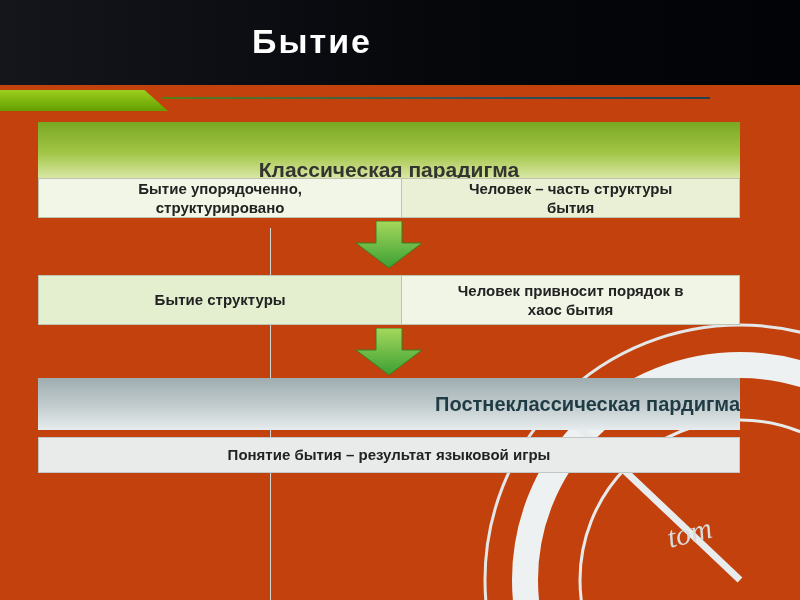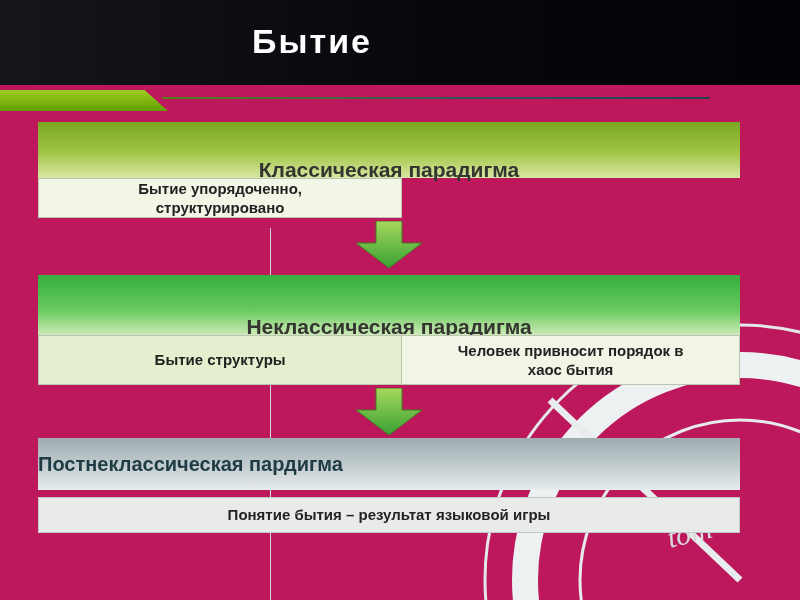--- a/index.html
+++ b/index.html
@@ -1,16 +1,16 @@
 <!DOCTYPE html>
 <html><head>
 <meta charset="utf-8">
 <style>
   html,body{margin:0;padding:0;background:#fff;}
-  .slide{position:relative;width:800px;height:600px;overflow:hidden;background:#be185d;
+  .slide{position:relative;width:800px;height:600px;overflow:hidden;background:#c2410c;
          font-family:"Liberation Sans",sans-serif;}
 
   
   .top-band{position:absolute;top:0;left:0;width:800px;height:85px;
             background:linear-gradient(90deg,#14161c 0%,#06070b 55%,#020307 100%);z-index:2;}
   .photo{position:absolute;top:0;left:0;z-index:1;}
   .slide-title{position:absolute;left:252px;top:22px;margin:0;z-index:3;
                color:#ffffff;font-size:34px;font-weight:bold;letter-spacing:2px;}
 
   
@@ -27,21 +27,21 @@
   
   .blocks{position:absolute;left:38px;top:122px;width:702px;z-index:2;}
   .bhead{position:relative;z-index:1;}
   .bhead .btitle{position:absolute;left:0;right:0;text-align:center;
                  font-size:21px;font-weight:bold;color:#343530;line-height:26px;}
   .bhead1{height:56px;background:linear-gradient(180deg,#7aa823 0%,#a2c546 55%,#d8e7a4 100%);}
   .bhead1 .btitle{top:35px;}
   .bhead2{height:60px;background:linear-gradient(180deg,#35ae3f 0%,#68ca5e 58%,#cdeab6 100%);}
   .bhead2 .btitle{top:39px;}
   .bhead3{height:52px;background:linear-gradient(180deg,#9fadb0 0%,#c3cdcf 55%,#e7eced 100%);
-          display:flex;align-items:center;justify-content:flex-start;}
+          display:flex;align-items:center;justify-content:flex-end;}
   .bhead3 .btitle3{font-size:20px;font-weight:bold;color:#1f3b44;}
 
   .row{position:relative;z-index:2;display:flex;}
   .cell{border:1px solid #bdc4b2;display:flex;align-items:center;justify-content:center;
         text-align:center;white-space:pre-line;font-weight:bold;font-size:15px;
         color:#222222;line-height:1.3;}
   .row1{height:40px;}
   .row1 .c1{flex:0 0 51.6%;background:#f2f6e6;}
   .row1 .c2{flex:1;margin-left:-1px;background:#e9f0d6;}
   .row2{height:50px;}
@@ -102,37 +102,36 @@
   </svg>
 
   <div class="blocks">
 
     <div class="bhead bhead1">
       <span class="btitle">Классическая парадигма</span>
     </div>
     <div class="row row1">
       <div class="cell c1">Бытие упорядоченно,
 структурировано</div>
+      <div class="cell c2">Человек – часть структуры
+бытия</div>
     </div>
 
     <div class="arrowbox a1">
       <svg width="70" height="48" viewBox="0 0 70 48">
         <defs>
           <linearGradient id="ag1" x1="0" y1="0" x2="0" y2="1">
             <stop offset="0" stop-color="#a6d85c"></stop>
               <stop offset="1" stop-color="#3aa034"></stop>
           </linearGradient>
         </defs>
         <polygon points="22,0 48,0 48,22 68,22 35,47 2,22 22,22" fill="url(#ag1)" stroke="#3f7d21" stroke-width="1"></polygon>
       </svg>
     </div>
 
-    <div class="bhead bhead2">
-      <span class="btitle">Неклассическая парадигма</span>
-    </div>
     <div class="row row2">
       <div class="cell c1">Бытие структуры</div>
       <div class="cell c2">Человек привносит порядок в
 хаос бытия</div>
     </div>
 
     <div class="arrowbox a2">
       <svg width="70" height="48" viewBox="0 0 70 48">
         <defs>
           <linearGradient id="ag2" x1="0" y1="0" x2="0" y2="1">

